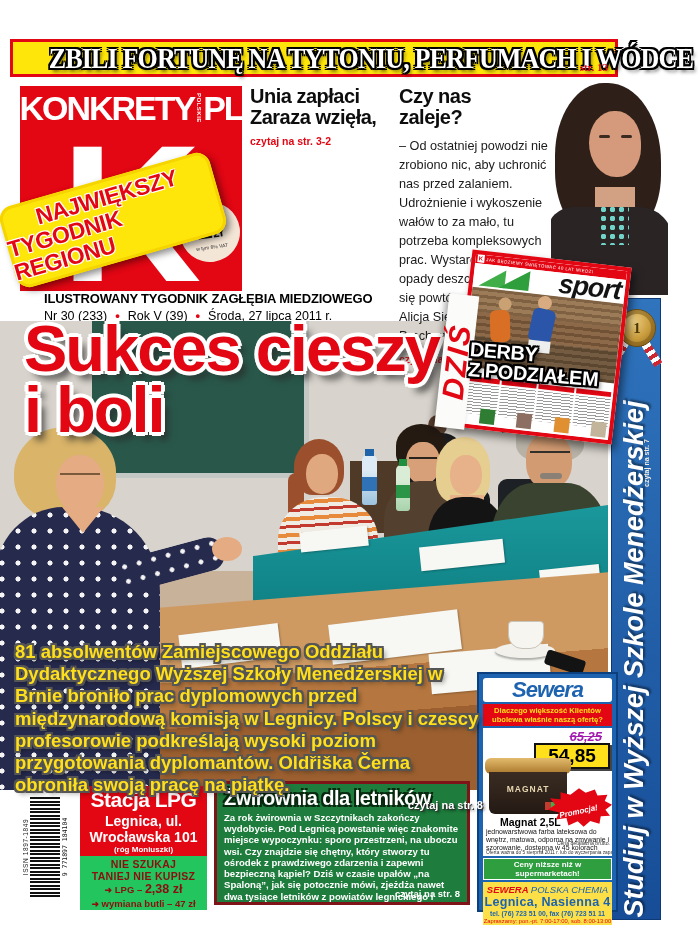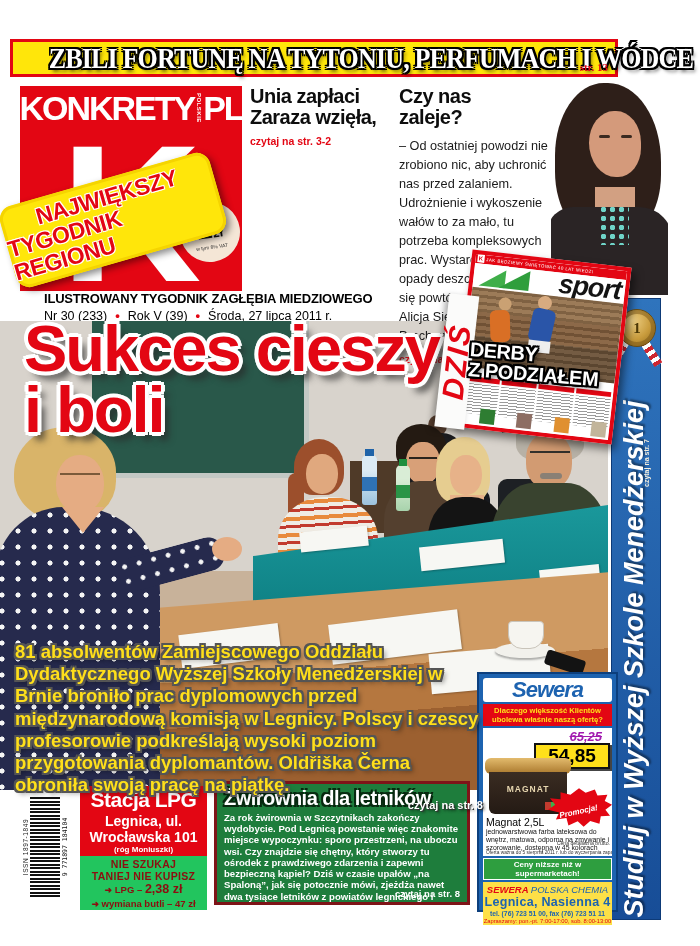--- a/index.html
+++ b/index.html
@@ -265,21 +265,21 @@
     background:linear-gradient(180deg,#3a2c22,#241a14);border-radius:0 0 6px 6px;}
   .bucket .label{position:absolute;left:8px;top:26px;width:70px;text-align:center;font-size:8.5px;
     font-weight:bold;letter-spacing:1px;color:#e8d7b0;}
   .bucket .chips{position:absolute;right:8px;bottom:4px;width:18px;height:8px;
     background:linear-gradient(90deg,#c23b2e 0 33%,#3fae49 33% 66%,#e8b23c 66%);}
   .promo{position:absolute;right:0;top:60px;width:66px;height:46px;background:#e30613;z-index:3;
     clip-path:polygon(50% 0,60% 10%,74% 3%,78% 16%,93% 14%,89% 28%,100% 36%,90% 47%,97% 60%,
     83% 61%,81% 77%,67% 71%,57% 84%,48% 72%,34% 81%,31% 65%,15% 68%,20% 53%,3% 47%,14% 36%,
     6% 22%,22% 24%,22% 9%,37% 14%);display:flex;align-items:center;justify-content:center;}
   .promo span{color:#fff;font-size:8px;font-weight:bold;font-style:italic;transform:rotate(-12deg);}
-  .sew-pname{position:absolute;left:3px;top:88px;font-size:10.5px;font-weight:normal;color:#000;}
+  .sew-pname{position:absolute;left:17px;top:88px;font-size:10.5px;font-weight:bold;color:#000;}
   .sew-desc{position:absolute;left:3px;top:100px;width:132px;font-size:6.9px;line-height:1.12;color:#111;}
   .sew-note1{position:absolute;right:2px;top:112px;font-size:5.2px;color:#333;}
   .sew-note2{position:absolute;left:3px;top:122px;width:134px;font-size:4.8px;color:#333;white-space:nowrap;}
   .sew-green{margin-top:2px;background:#2e9e3f;border:1px solid #fff;color:#fff;font-size:8px;
     font-weight:bold;text-align:center;padding:1px 0;}
   .sew-contact{margin-top:2px;background:#fde047;text-align:center;padding:2px 0 1px;}
   .sew-co{font-size:9.5px;font-weight:bold;font-style:italic;}
   .sew-co .c1{color:#e30613;}
   .sew-co .c2{color:#1d63b0;font-weight:normal;}
   .sew-addr{font-size:12.5px;font-weight:bold;color:#1d63b0;letter-spacing:.3px;}

